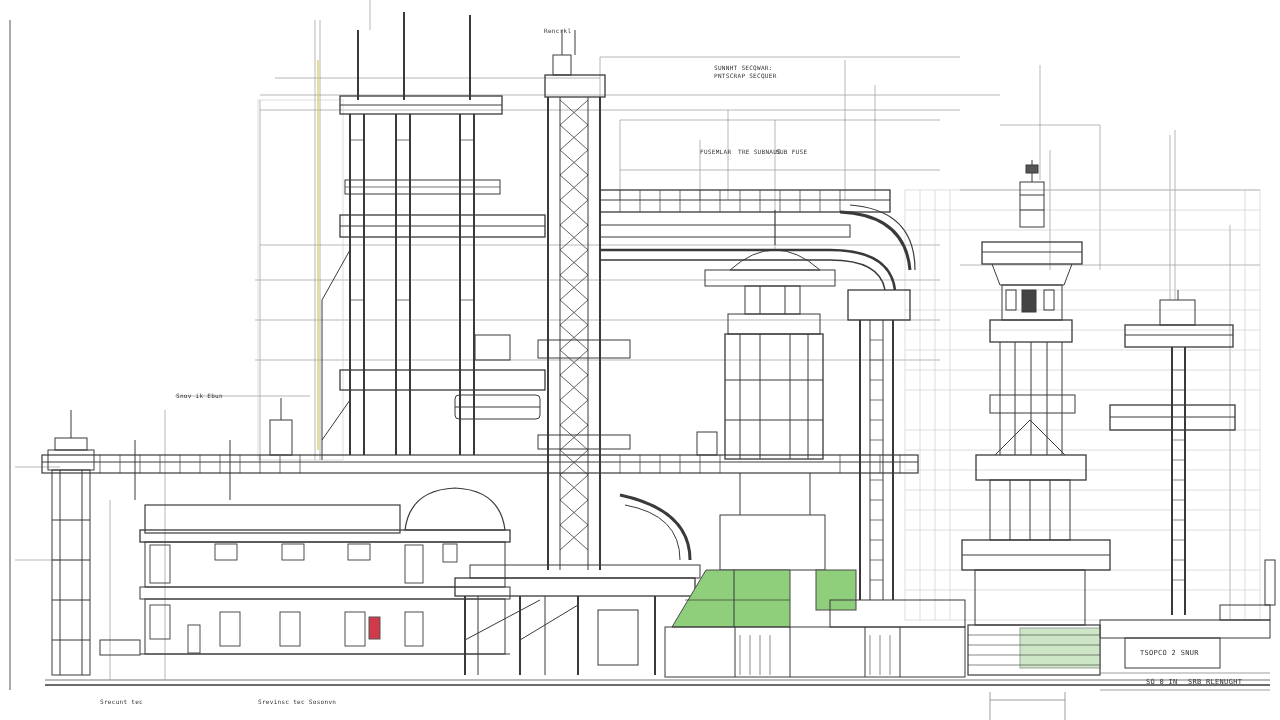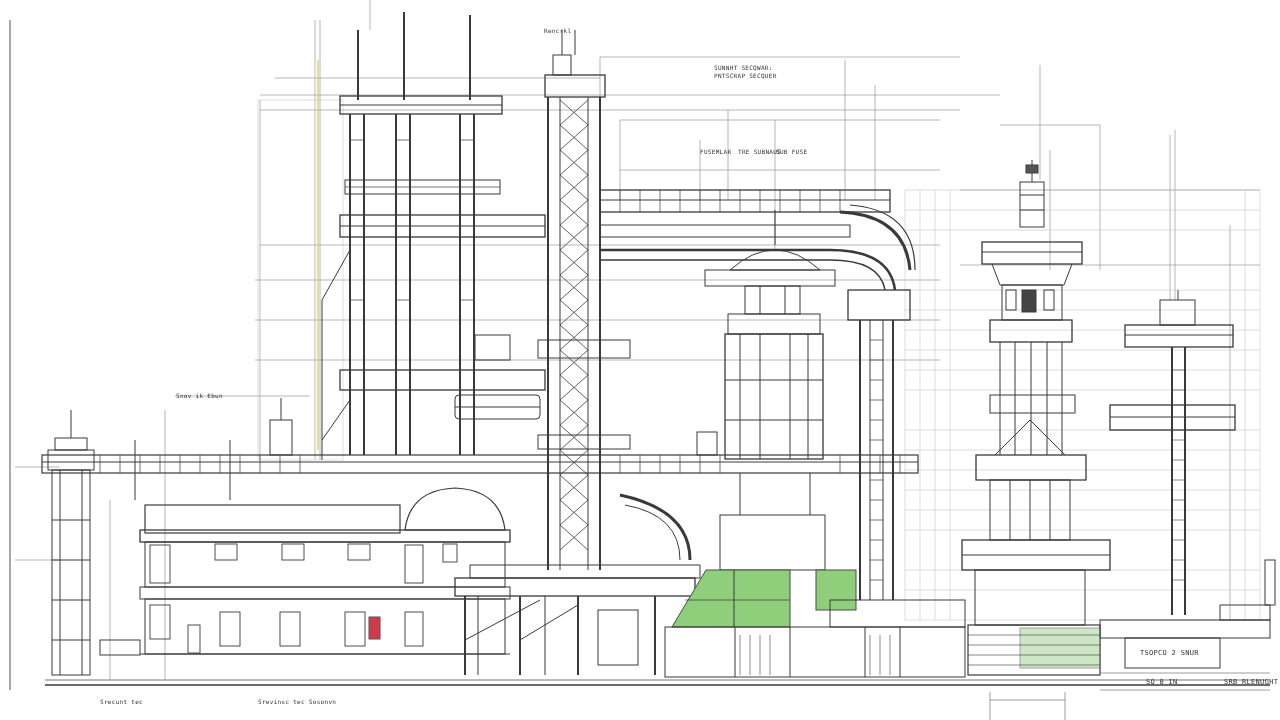--- a/index.html
+++ b/index.html
@@ -387,14 +387,14 @@
 <div class="lbl" style="left:714px;top:64px;">SUNNHT SECQWAR:</div>
 <div class="lbl" style="left:714px;top:72px;">PNTSCRAP SECQUER</div>
 <div class="lbl" style="left:700px;top:148px;">FUSEMLAR</div>
 <div class="lbl" style="left:738px;top:148px;">TRE SUBNAUS</div>
 <div class="lbl" style="left:776px;top:148px;">SUB FUSE</div>
 <div class="lbl" style="left:176px;top:392px;">Snov ik Ebun</div>
 <div class="lbl" style="left:100px;top:698px;">Srecunt tec</div>
 <div class="lbl" style="left:258px;top:698px;">Srevinsc tec Sosonvn</div>
 <div class="lbl big" style="left:1105px;top:650px;margin-left:35px;">TSOPCO 2 SNUR</div>
 <div class="lbl big" style="left:1146px;top:679px;">SO 0 IN</div>
-<div class="lbl big" style="left:1224px;top:679px;">SRB RLENUGHT</div>
+<div class="lbl big" style="left:1188px;top:679px;">SRB RLENUGHT</div>
 </div>
 
 </body></html>

